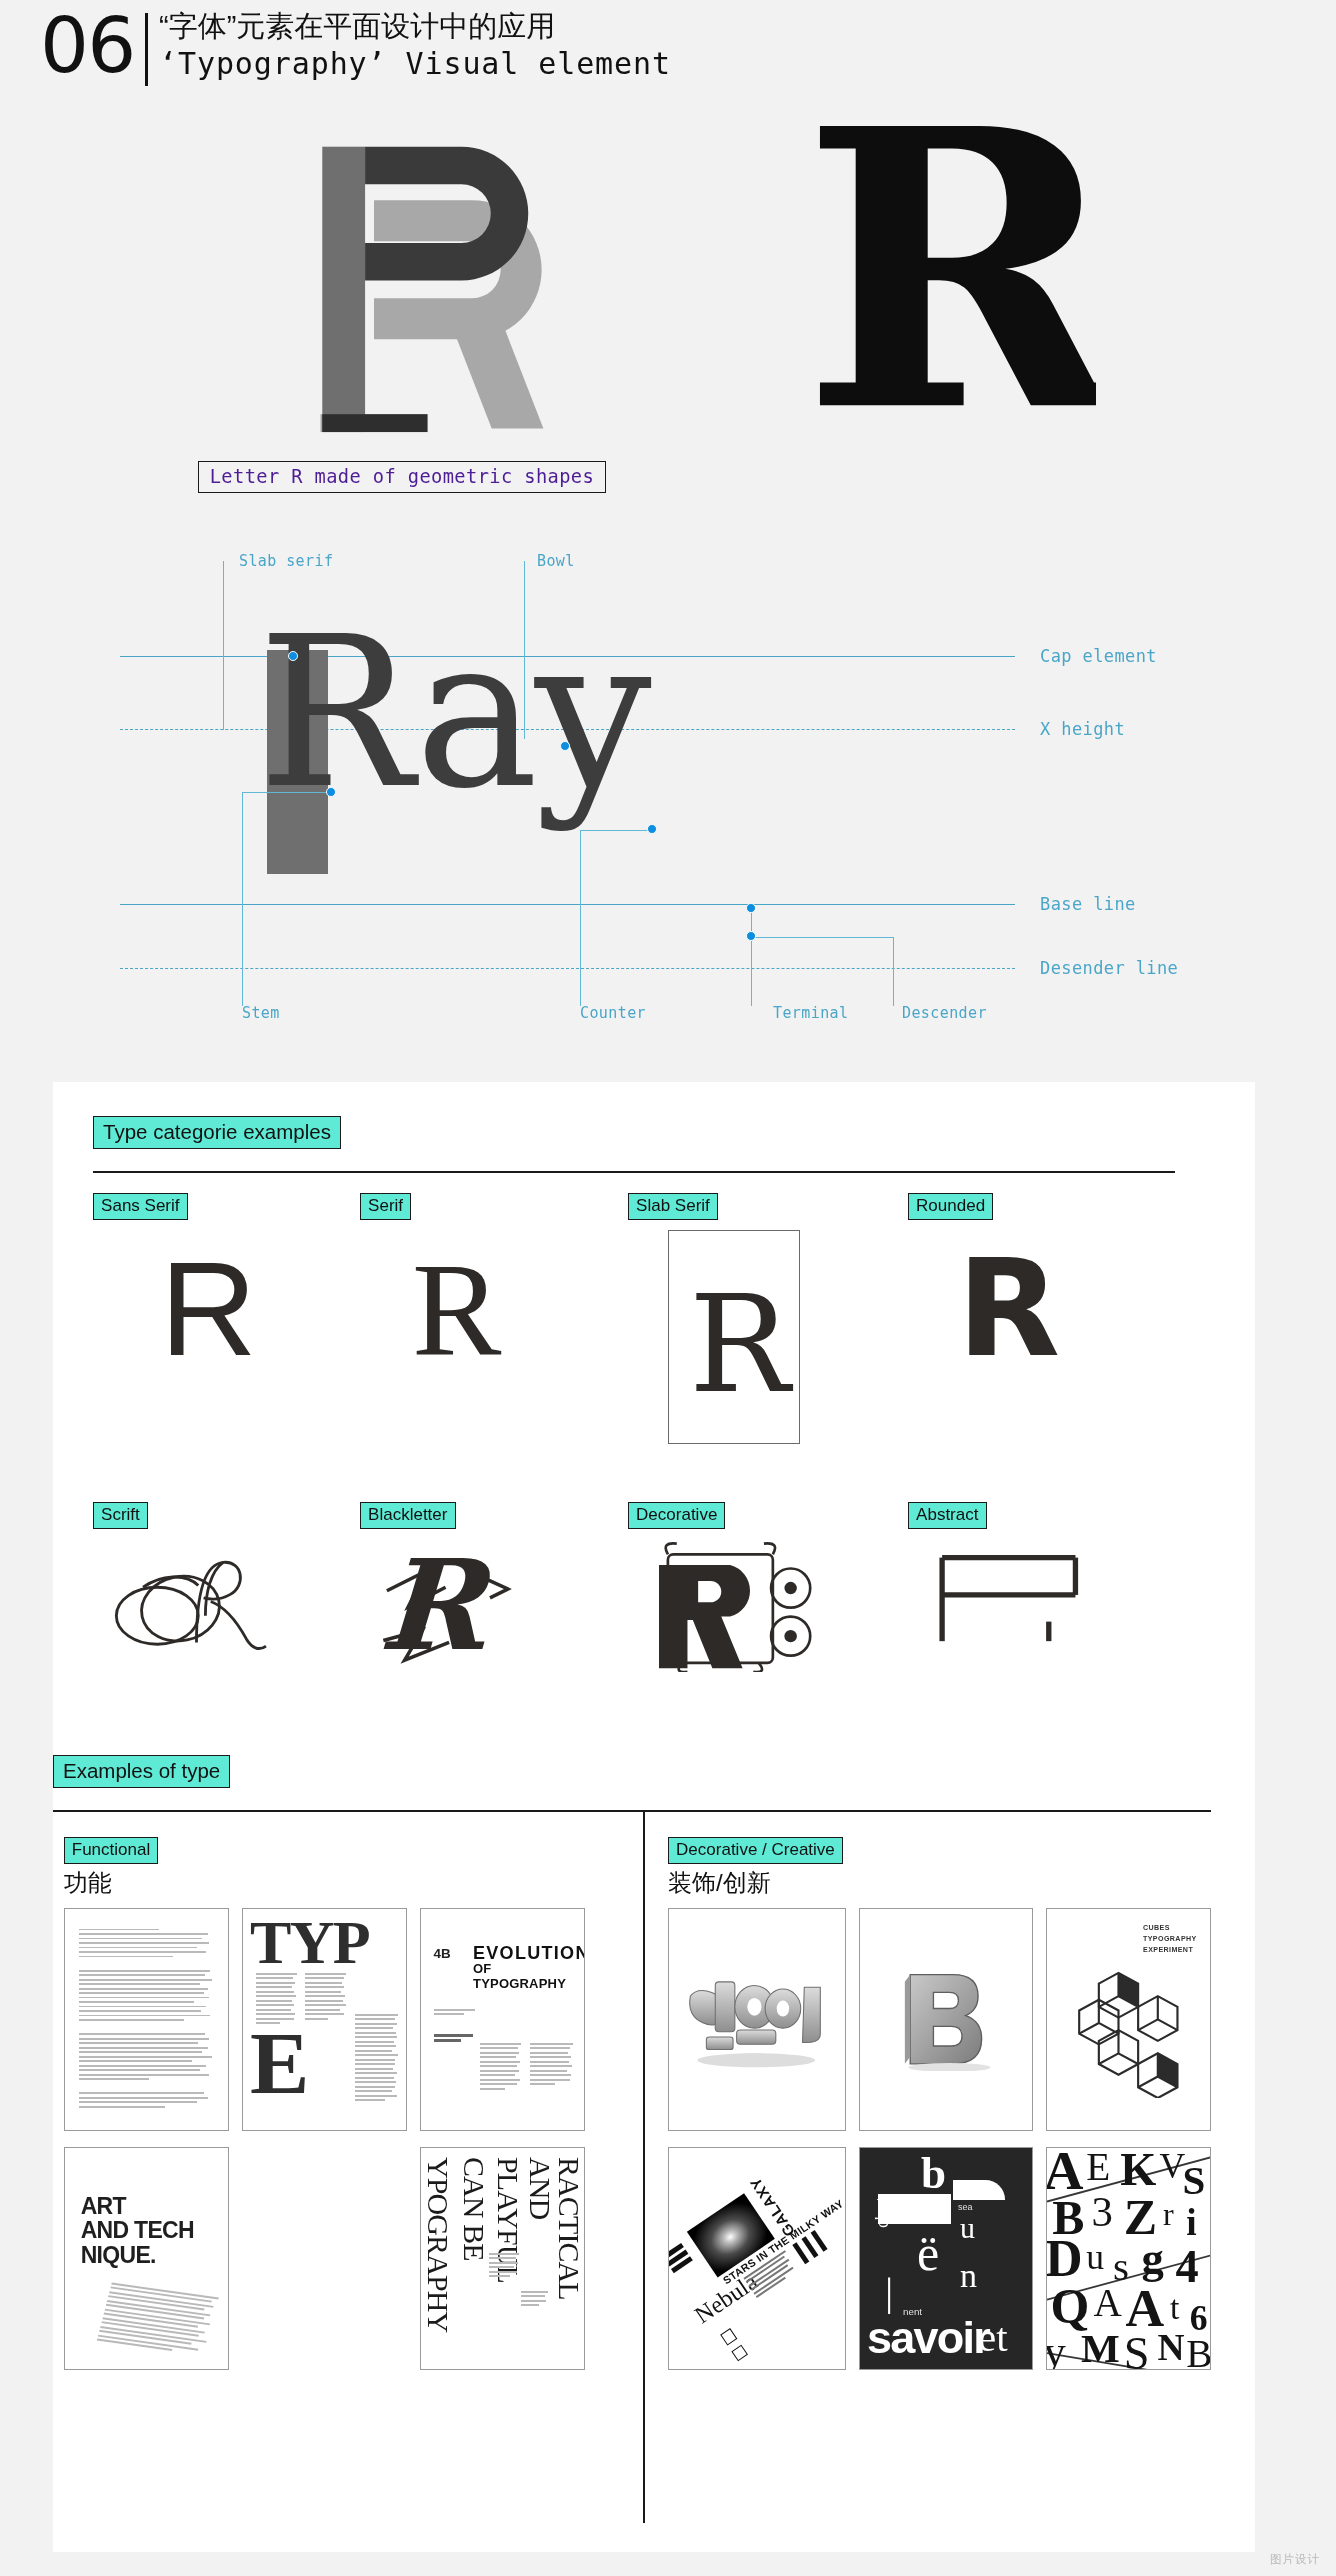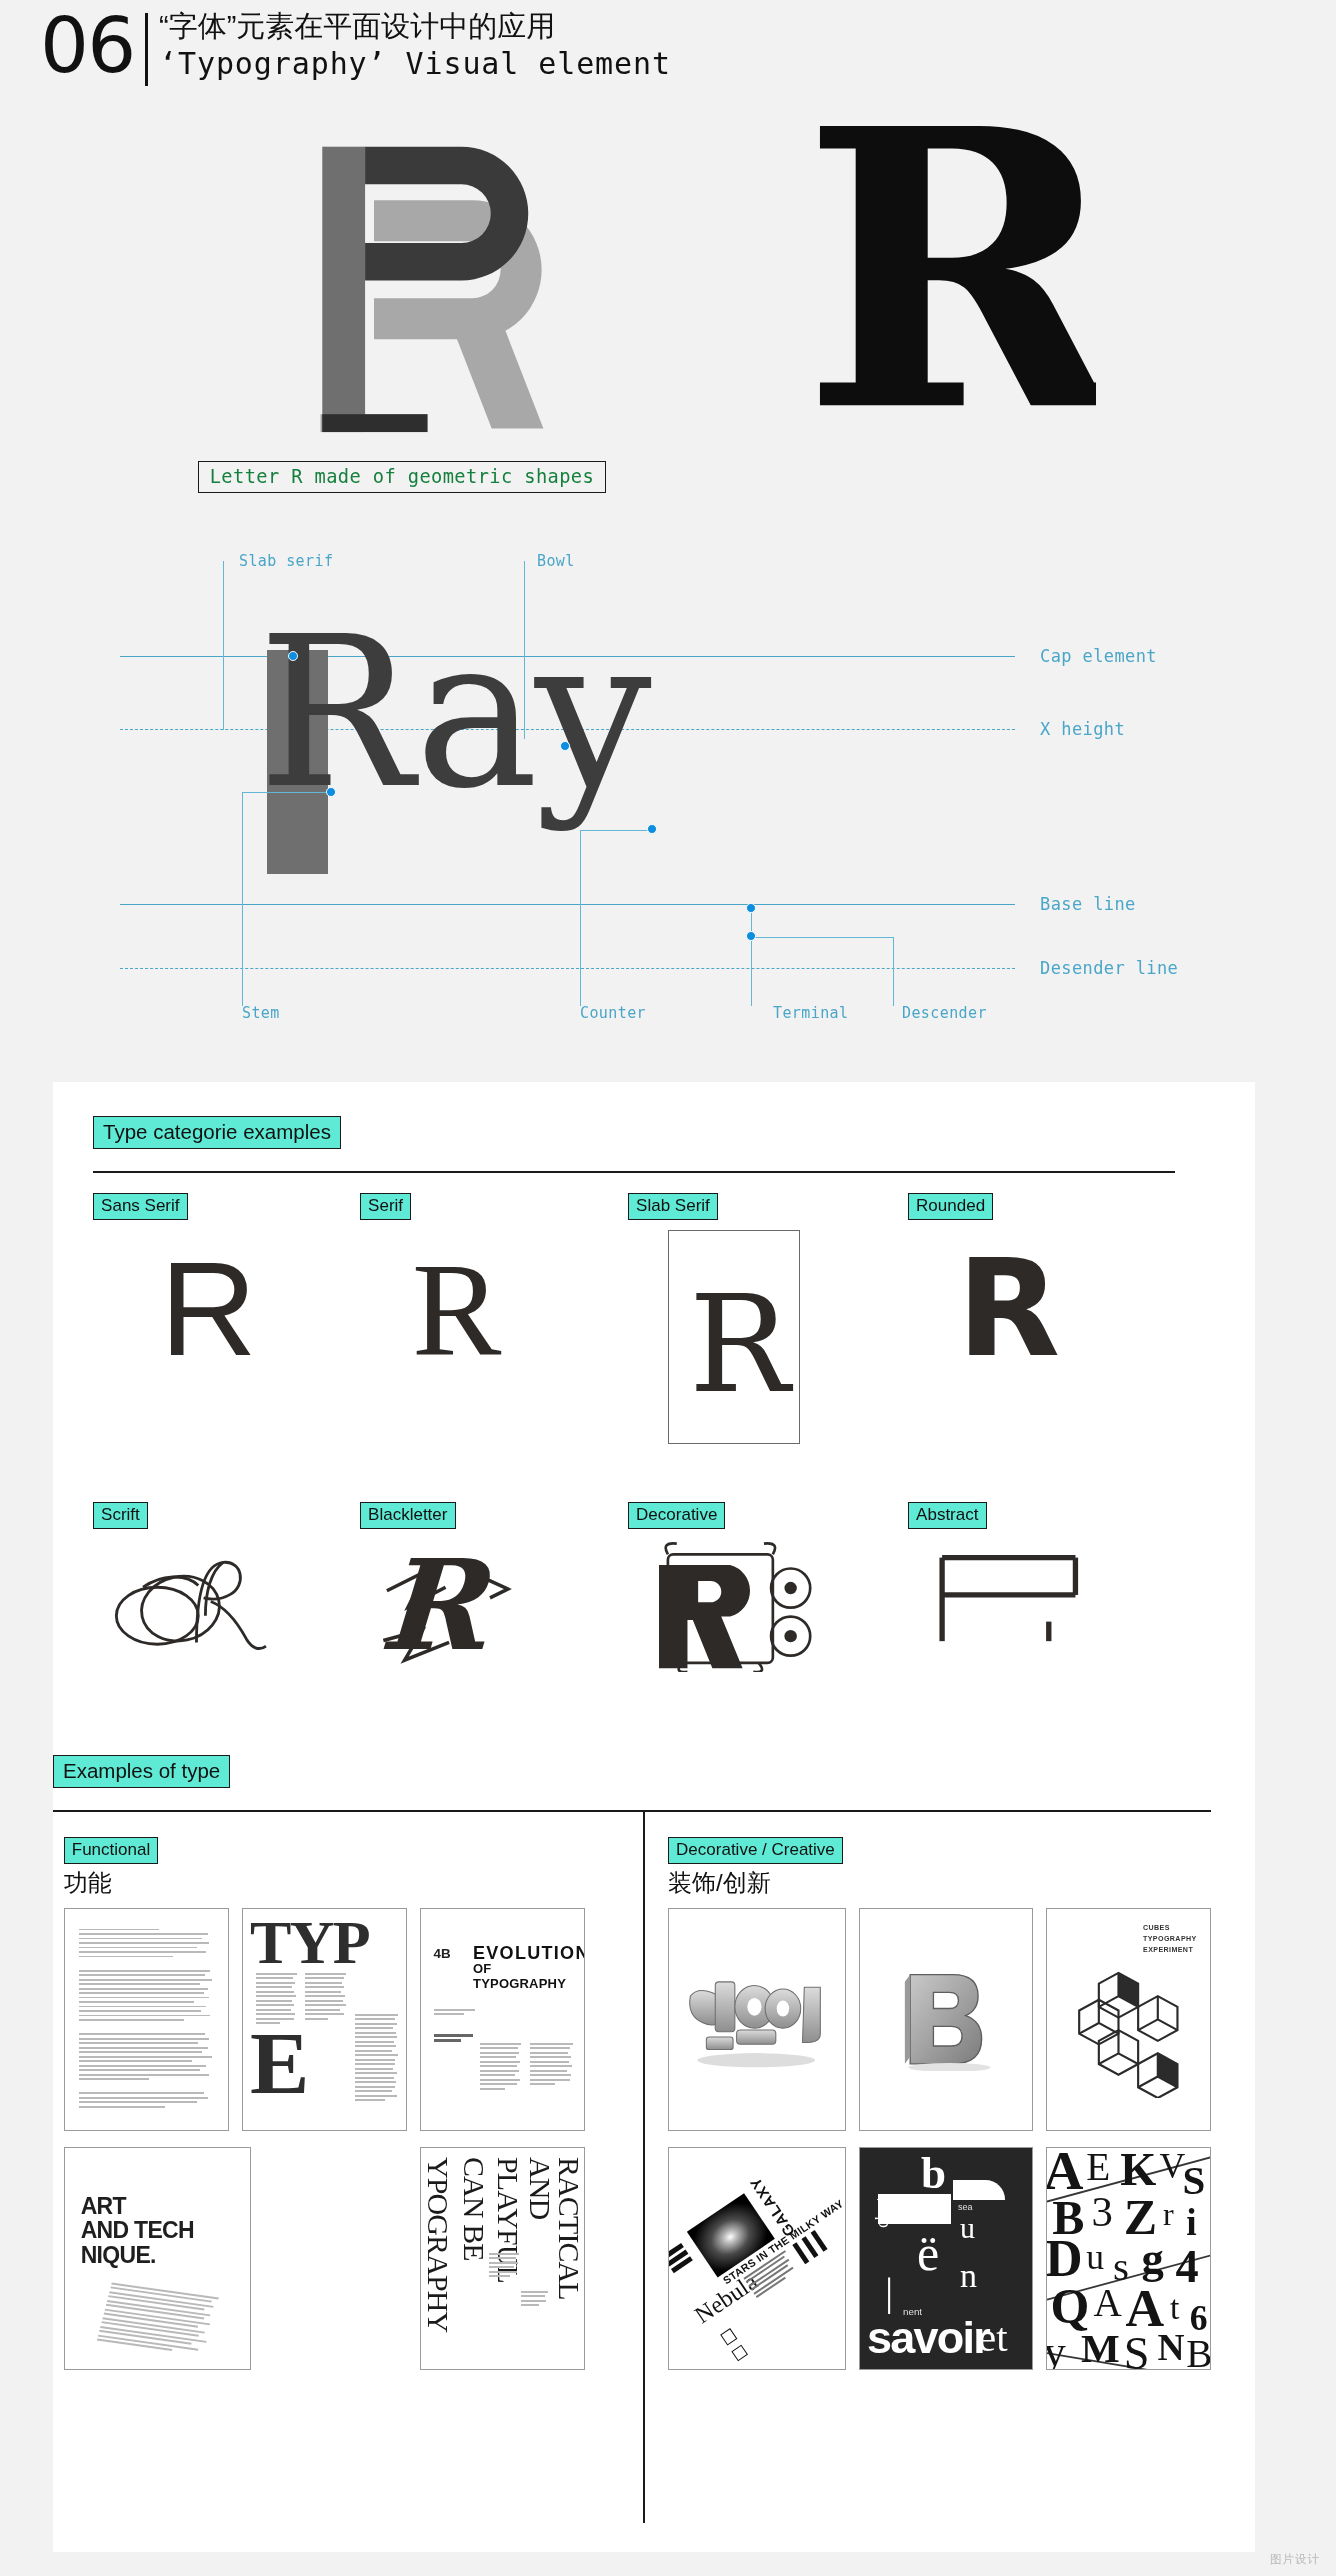--- a/index.html
+++ b/index.html
@@ -36,21 +36,21 @@
   .geo-block { position: absolute; left: 0; top: 111px; width: 1336px; height: 374px; }
   .geo-R { position: absolute; left: 267px; top: 0; width: 321px; height: 330px; }
   .geo-R svg, .solid-R svg { display: block; }
   .solid-R { position: absolute; left: 802px; top: 0px; width: 294px; height: 330px; }
 
   .cap-box {
     position: absolute; left: 198px; top: 461px;
     border: 1.8px solid #1a1a1a; background: #f2f2f2;
     padding: 3.6px 10.7px 5.3px 10.7px;
     font-family: "DejaVu Sans Mono", monospace;
-    font-size: 18.7px; color: #15803d; letter-spacing: 0.4px;
+    font-size: 18.7px; color: #4c1d95; letter-spacing: 0.4px;
   }
 
   
   .anat { position: absolute; left: 0; top: 534px; width: 1336px; height: 517px; }
   .guide-solid { position: absolute; height: 0; border-top: 1.4px solid #4aa6c8; }
   .guide-dash  { position: absolute; height: 0; border-top: 1.4px dashed #4aa6c8; }
   .lead-v { position: absolute; width: 0; border-left: 1.2px solid #62b7d6; }
   .lead-h { position: absolute; height: 0; border-top: 1.2px solid #62b7d6; }
   .anat-lbl {
     position: absolute;
@@ -442,21 +442,21 @@
           <i style="width:96%"></i>
         <i style="width:91%"></i>
           <i style="width:98%"></i>
           <i style="width:87%"></i>
           <i style="width:95%"></i>
         <i style="width:92%"></i>
           <i style="width:58%"></i>
       </div>
     </div>
 
-    <div class="poster" style="left:10.7px; top:392px; width:187px; height:223px;">
+    <div class="poster" style="left:10.7px; top:392px; width:165px; height:223px;">
       <div class="pw" style="left:16px; top:46px; font-size:23px; line-height:1.06; letter-spacing:-0.7px;">ART<br>AND TECH<br>NIQUE.</div>
       <div class="mini-lines" style="left:39px; top:141px; width:107px; transform:skewY(8deg) skewX(-14deg);">
         <i style="width:100%"></i>
           <i style="width:94%"></i>
           <i style="width:97%"></i>
           <i style="width:90%"></i>
         <i style="width:96%"></i>
           <i style="width:92%"></i>
           <i style="width:98%"></i>
           <i style="width:88%"></i>

